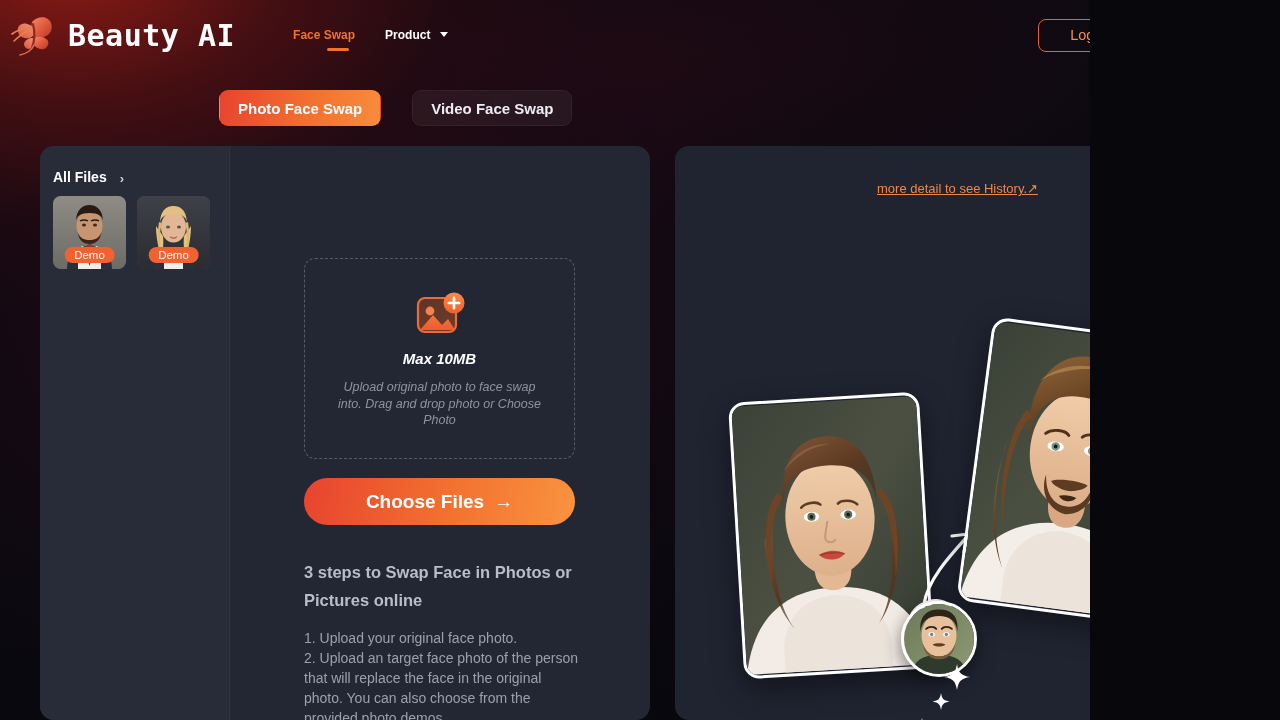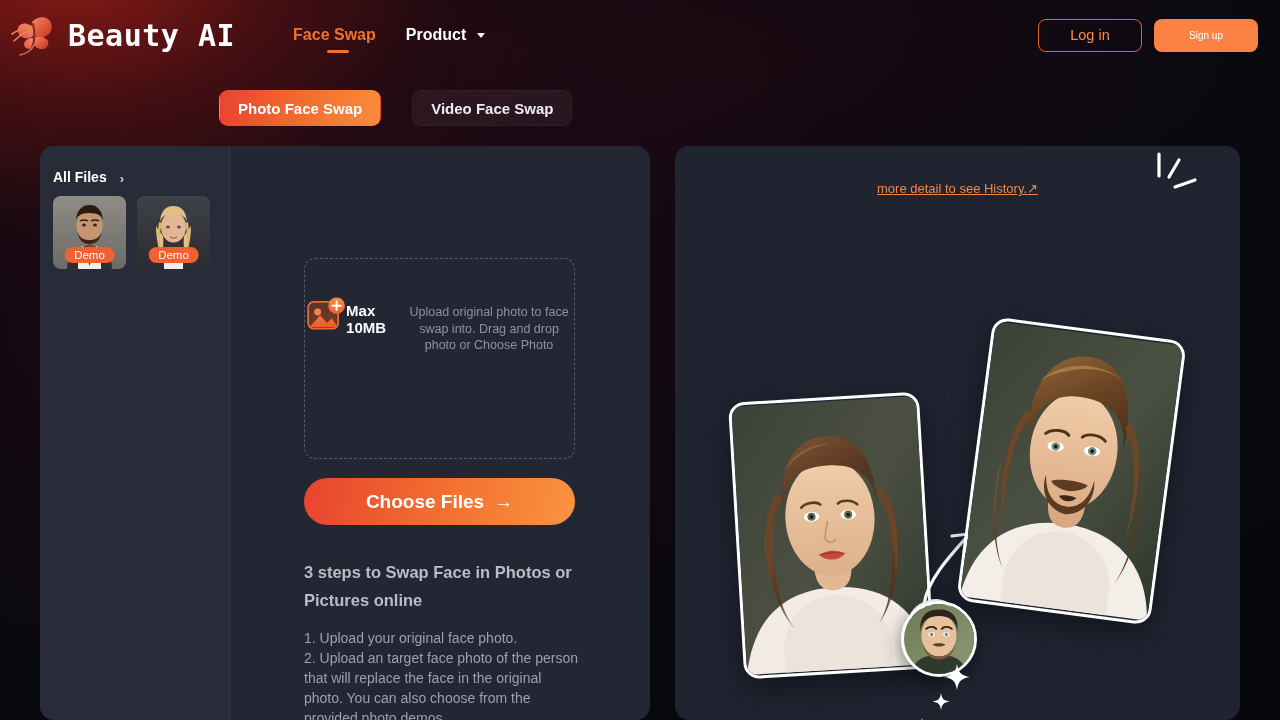--- a/index.html
+++ b/index.html
@@ -6,21 +6,21 @@
   * { box-sizing: border-box; margin: 0; padding: 0; }
   html, body {
     width: 1280px; height: 720px;
     overflow: hidden;
     background: #08080c;
     font-family: "Liberation Sans", sans-serif;
     -webkit-font-smoothing: antialiased;
   }
   .page {
     position: relative;
-    width: 1280px; height: 720px;
+    width: 1090px; height: 720px;
     overflow: hidden;
     background:
       radial-gradient(620px 420px at 70px -40px, rgba(150,28,22,0.95) 0%, rgba(96,18,18,0.62) 34%, rgba(46,10,16,0.30) 62%, rgba(10,9,13,0) 85%),
       radial-gradient(760px 520px at 330px 330px, rgba(72,14,34,0.50) 0%, rgba(40,8,24,0.26) 45%, rgba(10,9,13,0) 78%),
       radial-gradient(900px 300px at 640px 60px, rgba(60,12,24,0.35) 0%, rgba(10,9,13,0) 70%),
       linear-gradient(160deg, #120a10 0%, #0a0910 40%, #07070c 100%);
   }
 
   
   .header {
@@ -33,21 +33,21 @@
   .brand { display: flex; align-items: center; gap: 10px; }
   .butterfly { width: 48px; height: 46px; display: block; flex: 0 0 auto; }
   .brand-name {
     font-size: 30px; font-weight: 700; color: #ffffff;
     letter-spacing: 0.5px;
     font-family: "DejaVu Sans Mono", monospace;
   }
   .nav { display: flex; align-items: center; gap: 26px; margin-left: 56px; }
   .nav-item {
     position: relative;
-    font-size: 16px; font-weight: 700; color: #ffffff;
+    font-size: 12px; font-weight: 700; color: #ffffff;
     padding: 4px 2px; cursor: pointer; white-space: nowrap;
   }
   .nav-item.active { color: #f2712d; }
   .nav-underline {
     position: absolute; left: 36px; bottom: -5px;
     width: 22px; height: 3px; border-radius: 2px; background: #f2712d;
   }
   .nav-caret {
     display: inline-block; margin-left: 6px;
     width: 0; height: 0;
@@ -129,22 +129,22 @@
     font-size: 11.5px; font-weight: 400;
     padding: 2px 10px; border-radius: 10px;
     white-space: nowrap;
   }
 
   
   .dropzone {
     position: absolute; left: 264px; top: 112px;
     width: 271px; height: 201px;
     border: 1.5px dashed #565c6b; border-radius: 11px;
-    display: flex; align-items: flex-start;
-    padding-top: 33px; cursor: pointer;
+    display: flex; flex-direction: column; align-items: center;
+    padding-top: 33px; cursor: pointer; font-style: italic;
   }
   .upload-icon { width: 52px; height: 48px; display: block; }
   .max-size {
     margin-top: 10px;
     font-size: 15px; font-weight: 700; color: #ffffff;
   }
   .drop-hint {
     margin-top: 12px; width: 215px;
     font-size: 12.5px; line-height: 16.5px; color: #8d93a1;
     text-align: center;

